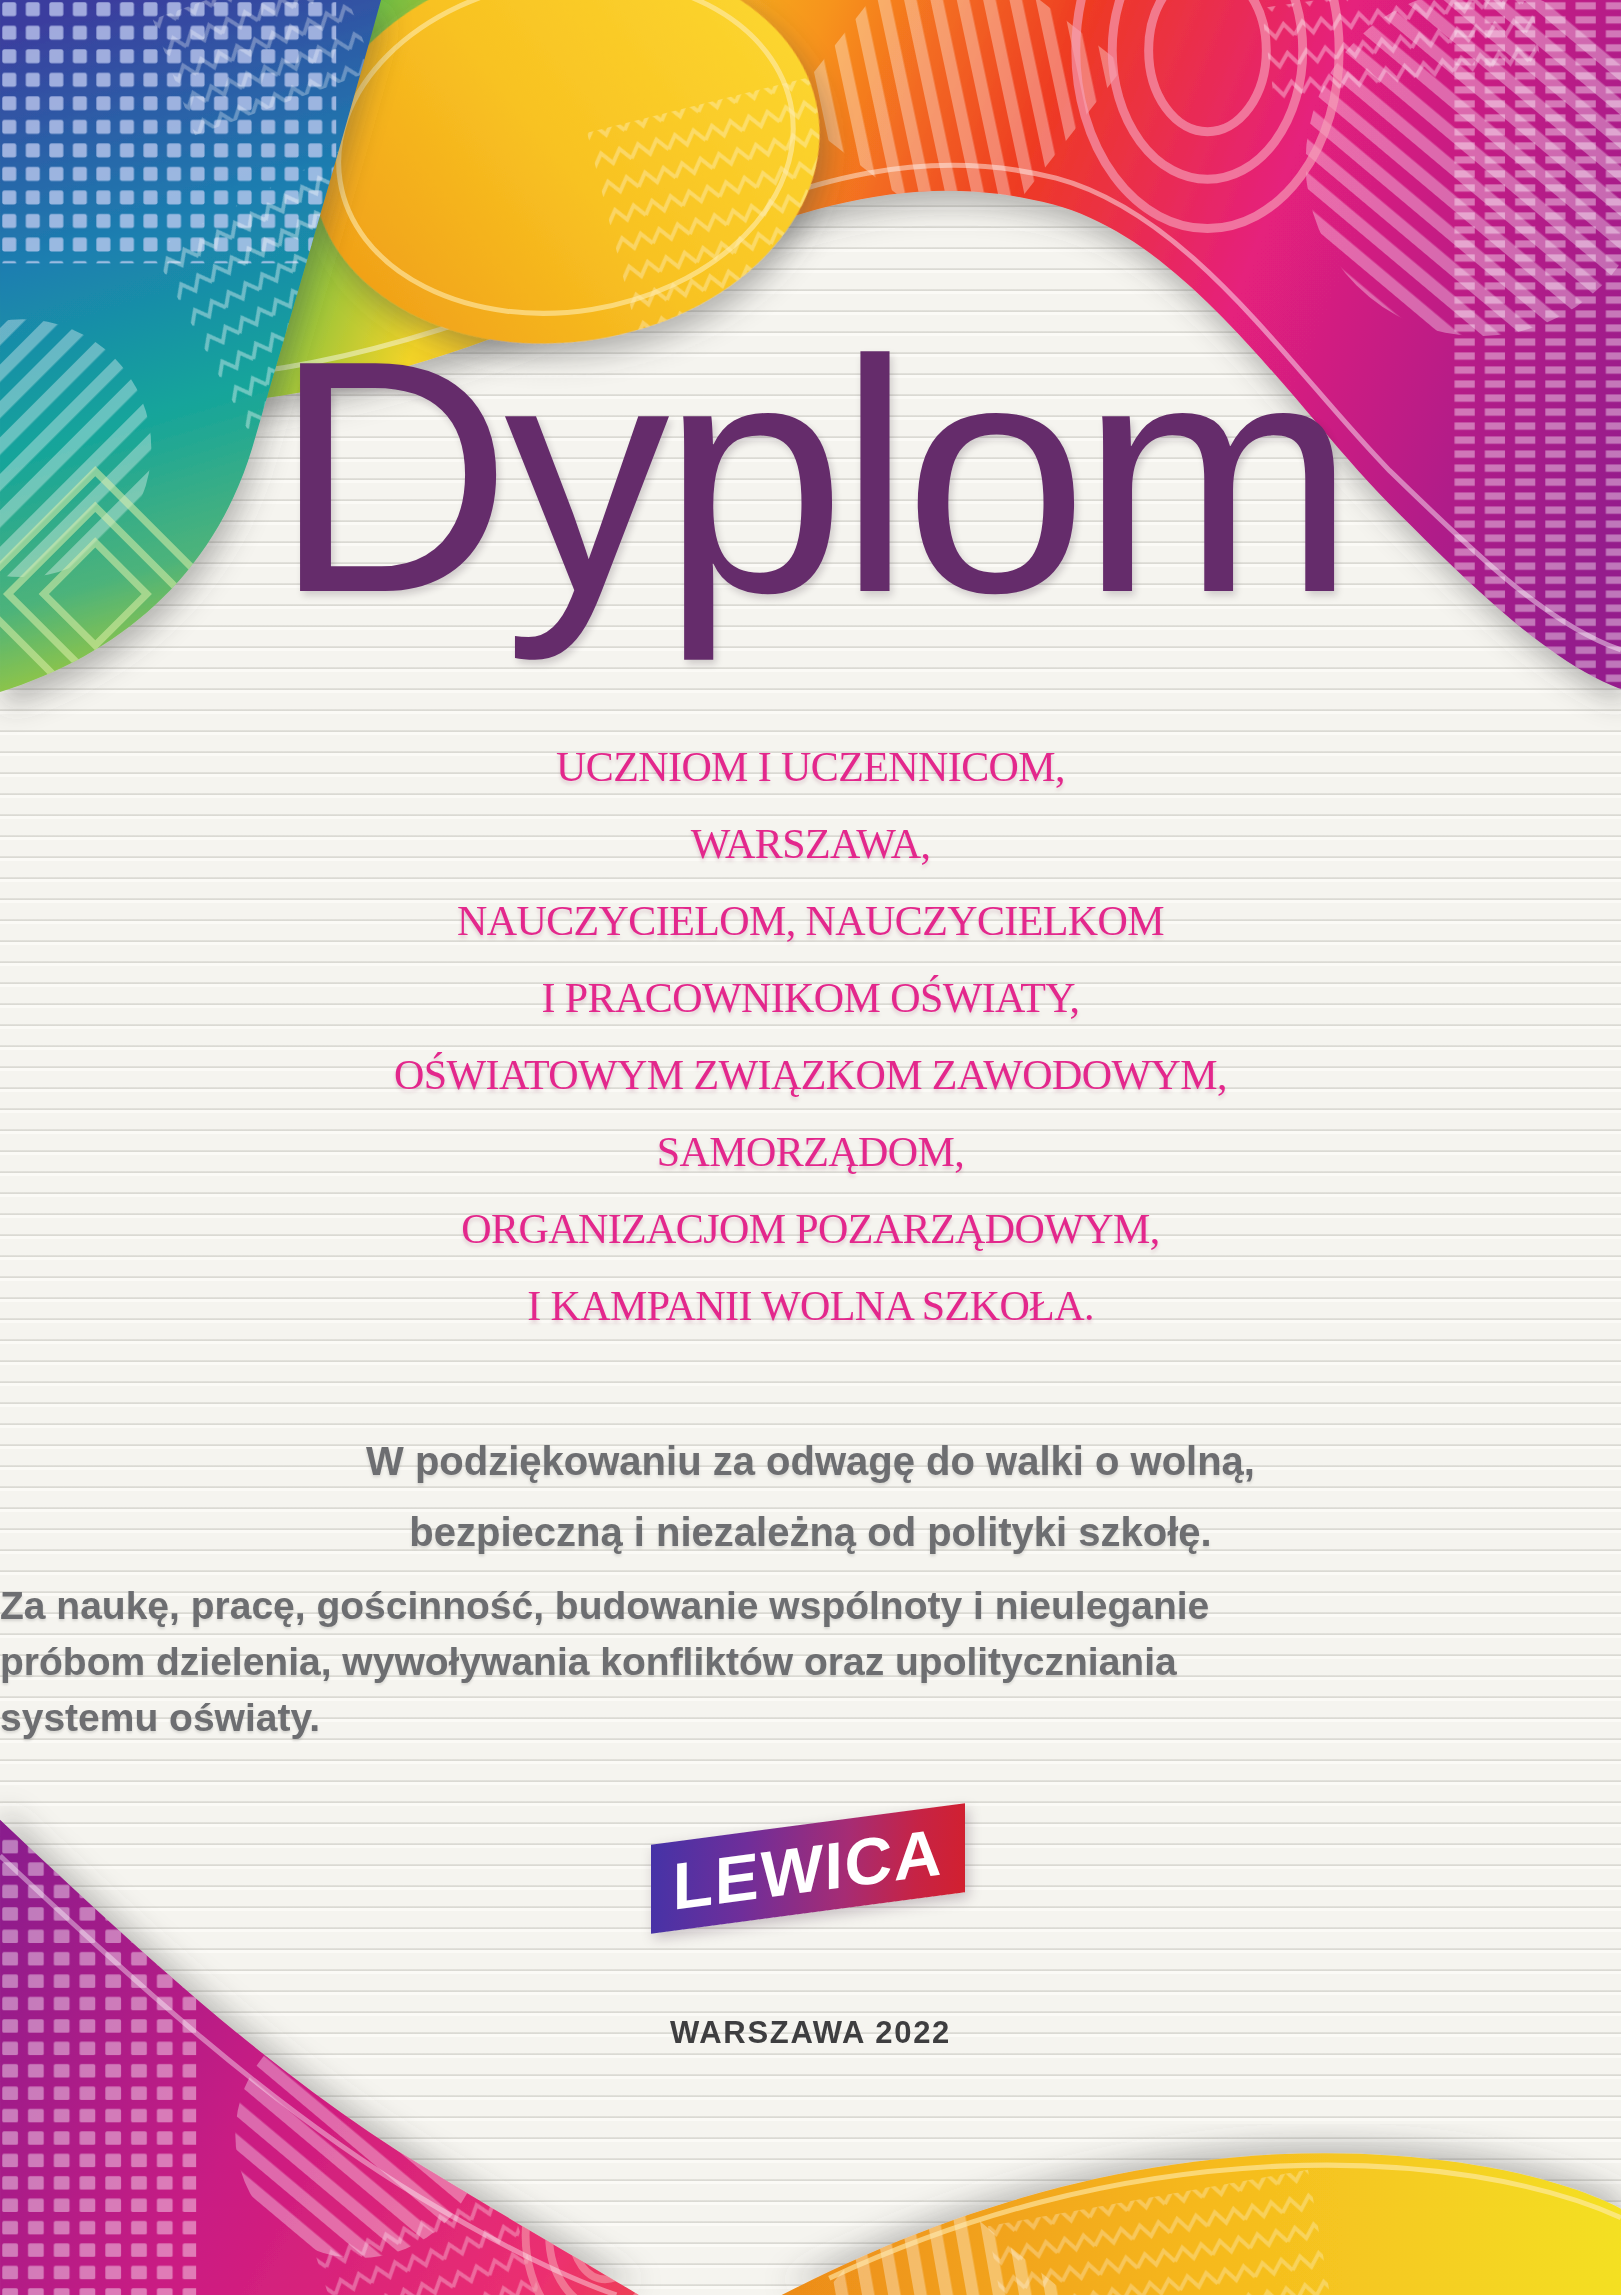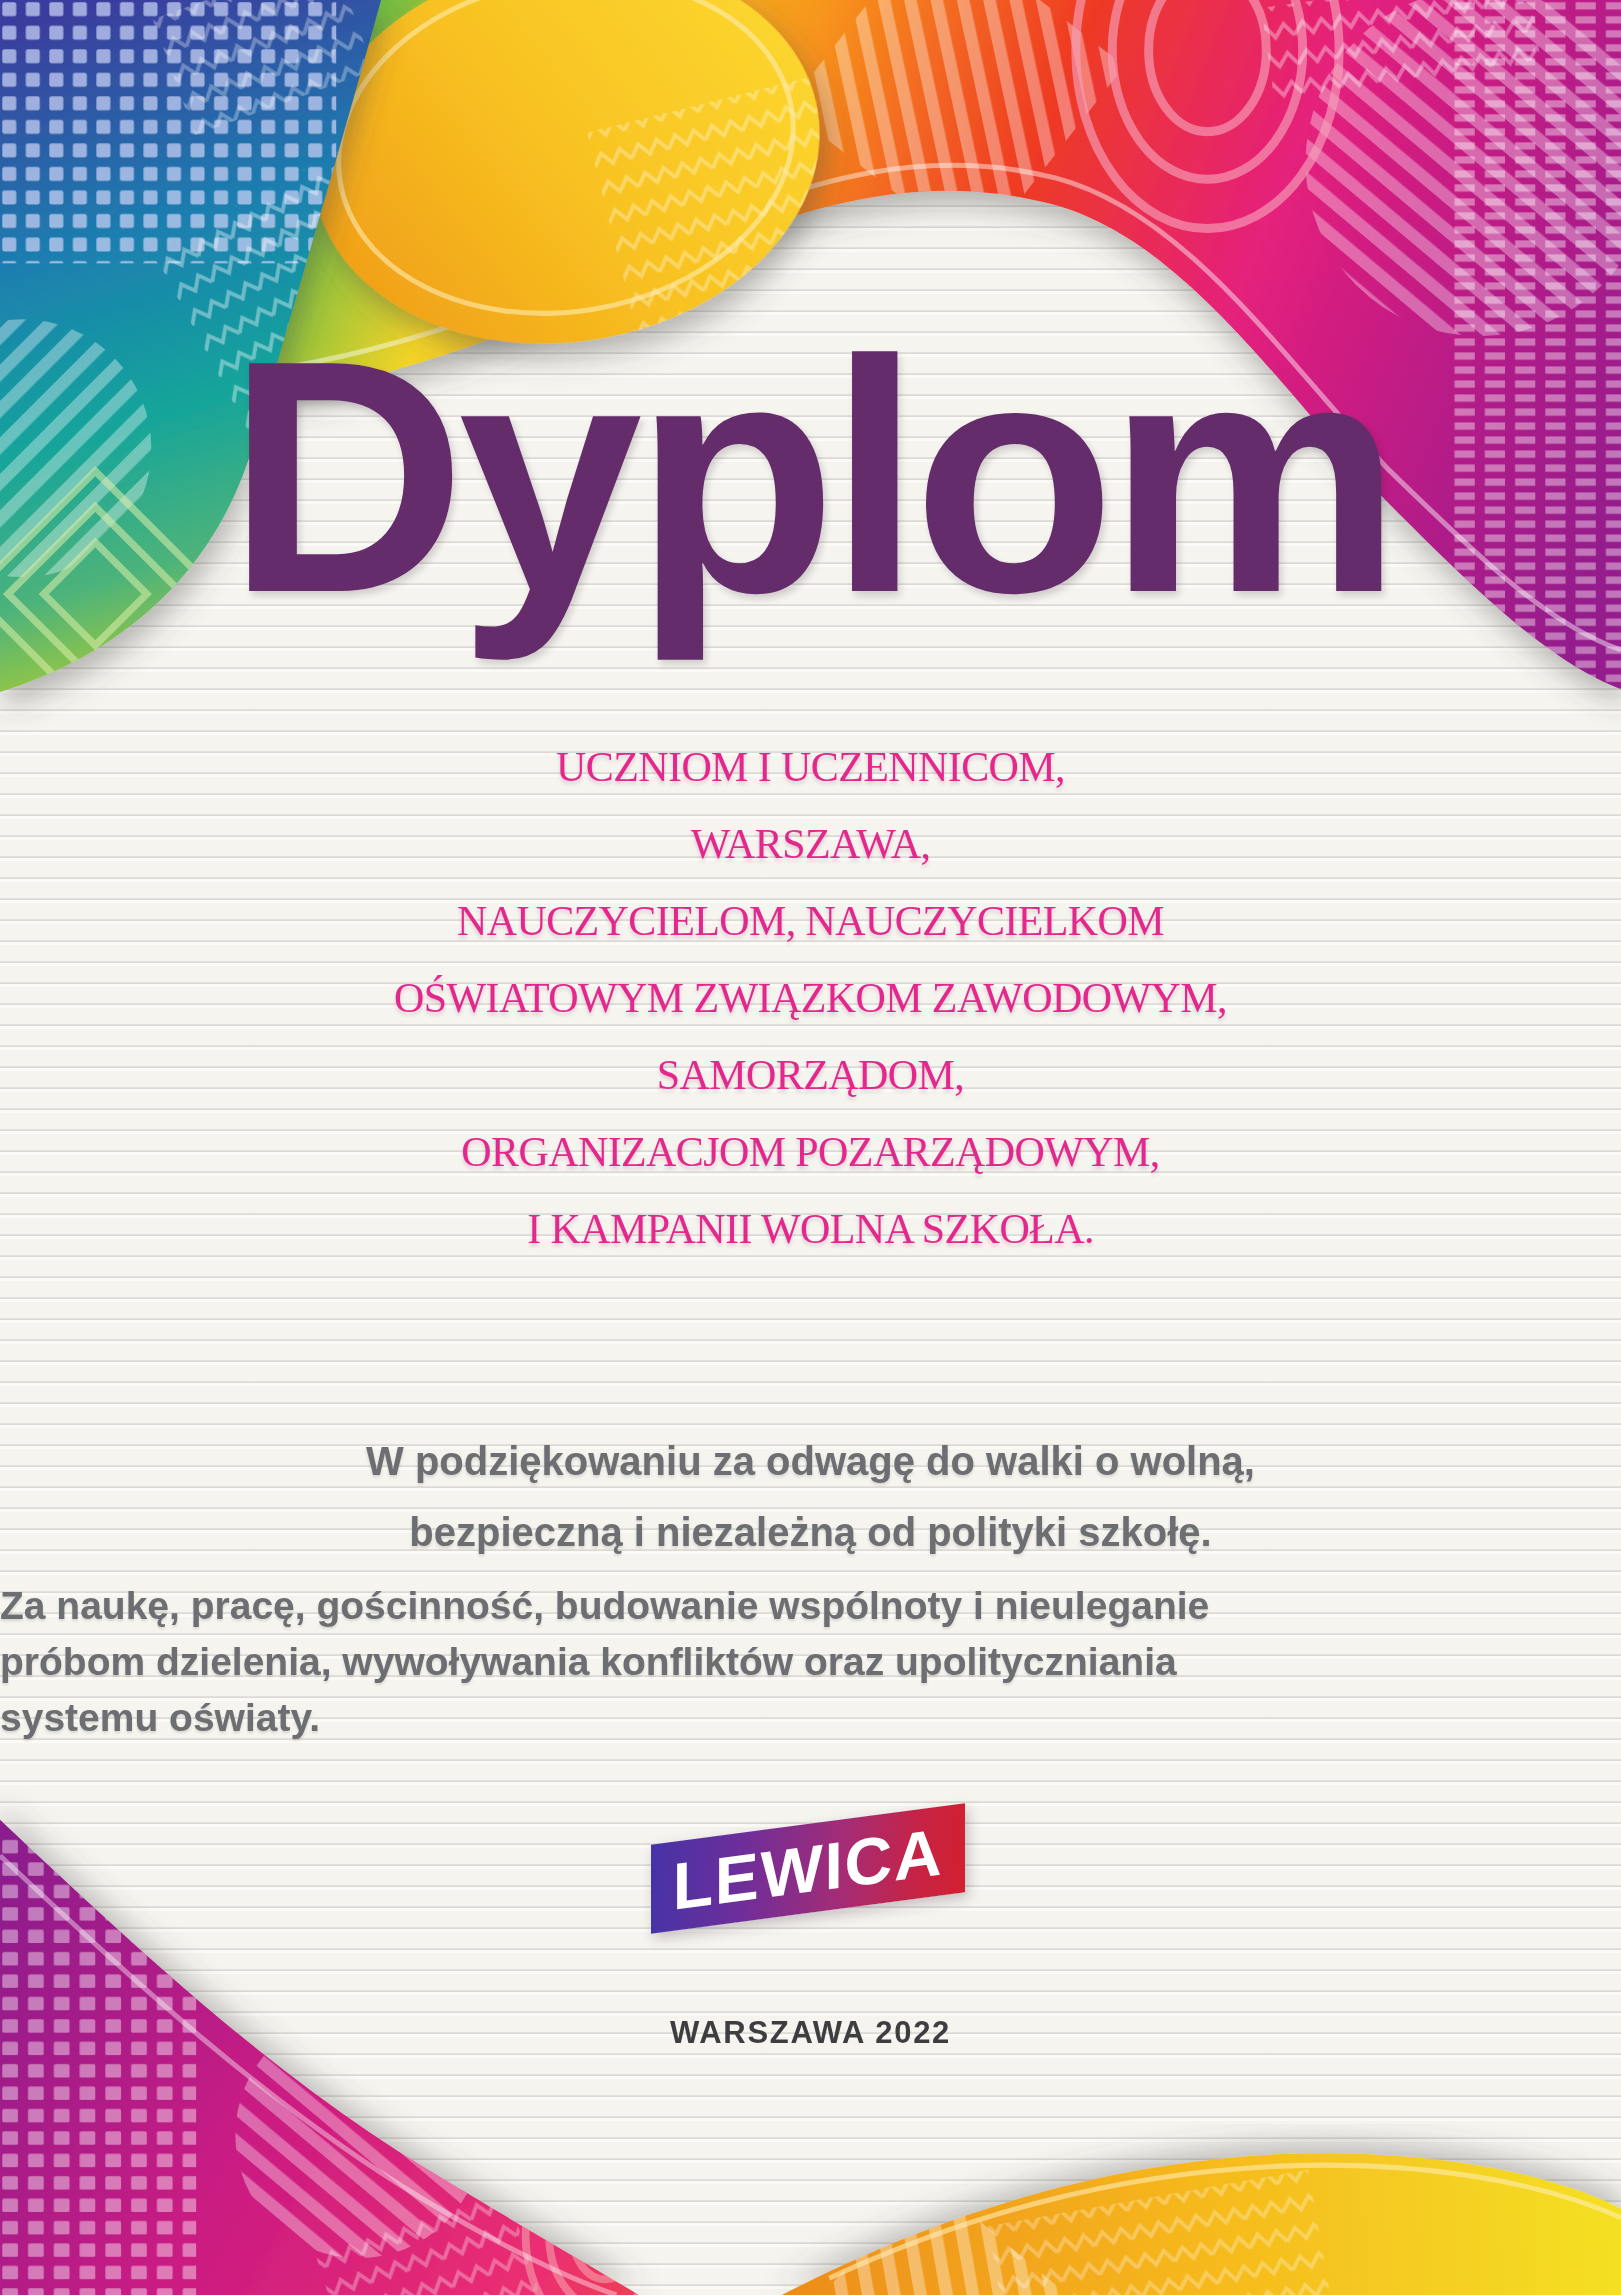--- a/index.html
+++ b/index.html
@@ -9,21 +9,21 @@
     background-color:#f3f2ec;
     background-image:repeating-linear-gradient(180deg,
       #f5f4ef 0px,#f5f4ef 16.3px,
       #e3e2dc 16.3px,#d7d6d0 18px,
       #fbfaf6 18px,#fbfaf6 21px);
   }
   svg.decor{position:absolute;left:0;top:0;width:1621px;height:2295px;display:block;}
   .content{position:absolute;left:0;top:0;width:1621px;height:2295px;}
   .title{
     position:absolute;left:0;top:311px;width:100%;
-    text-align:center;font-weight:700;font-size:331px;line-height:1;
+    text-align:center;font-weight:400;font-size:331px;line-height:1;
     letter-spacing:-7.8px;color:#652c6b;
     text-shadow:2.8px 4.5px 7.8px rgba(40,20,40,.18);
   }
   .recipients{
     position:absolute;left:0;top:729px;width:100%;text-align:center;
     font-family:"Liberation Serif", serif;
     font-size:42px;line-height:77px;font-weight:400;
     color:#e3278c;letter-spacing:-0.6px;
     text-shadow:0 2.8px 3.9px rgba(120,20,70,.18);
   }
@@ -198,20 +198,21 @@
   </g>
 </svg>
 
 <div class="content">
   <div class="title">Dyplom</div>
 
   <div class="recipients">
     <div>UCZNIOM I UCZENNICOM,</div>
     <div>WARSZAWA,</div>
     <div>NAUCZYCIELOM, NAUCZYCIELKOM</div>
+    <div>I PRACOWNIKOM OŚWIATY,</div>
     <div>OŚWIATOWYM ZWIĄZKOM ZAWODOWYM,</div>
     <div>SAMORZĄDOM,</div>
     <div>ORGANIZACJOM POZARZĄDOWYM,</div>
     <div>I KAMPANII WOLNA SZKOŁA.</div>
   </div>
 
   <div class="thanks-big">
     <div>W podziękowaniu za odwagę do walki o wolną,</div>
     <div>bezpieczną i niezależną od polityki szkołę.</div>
   </div>

